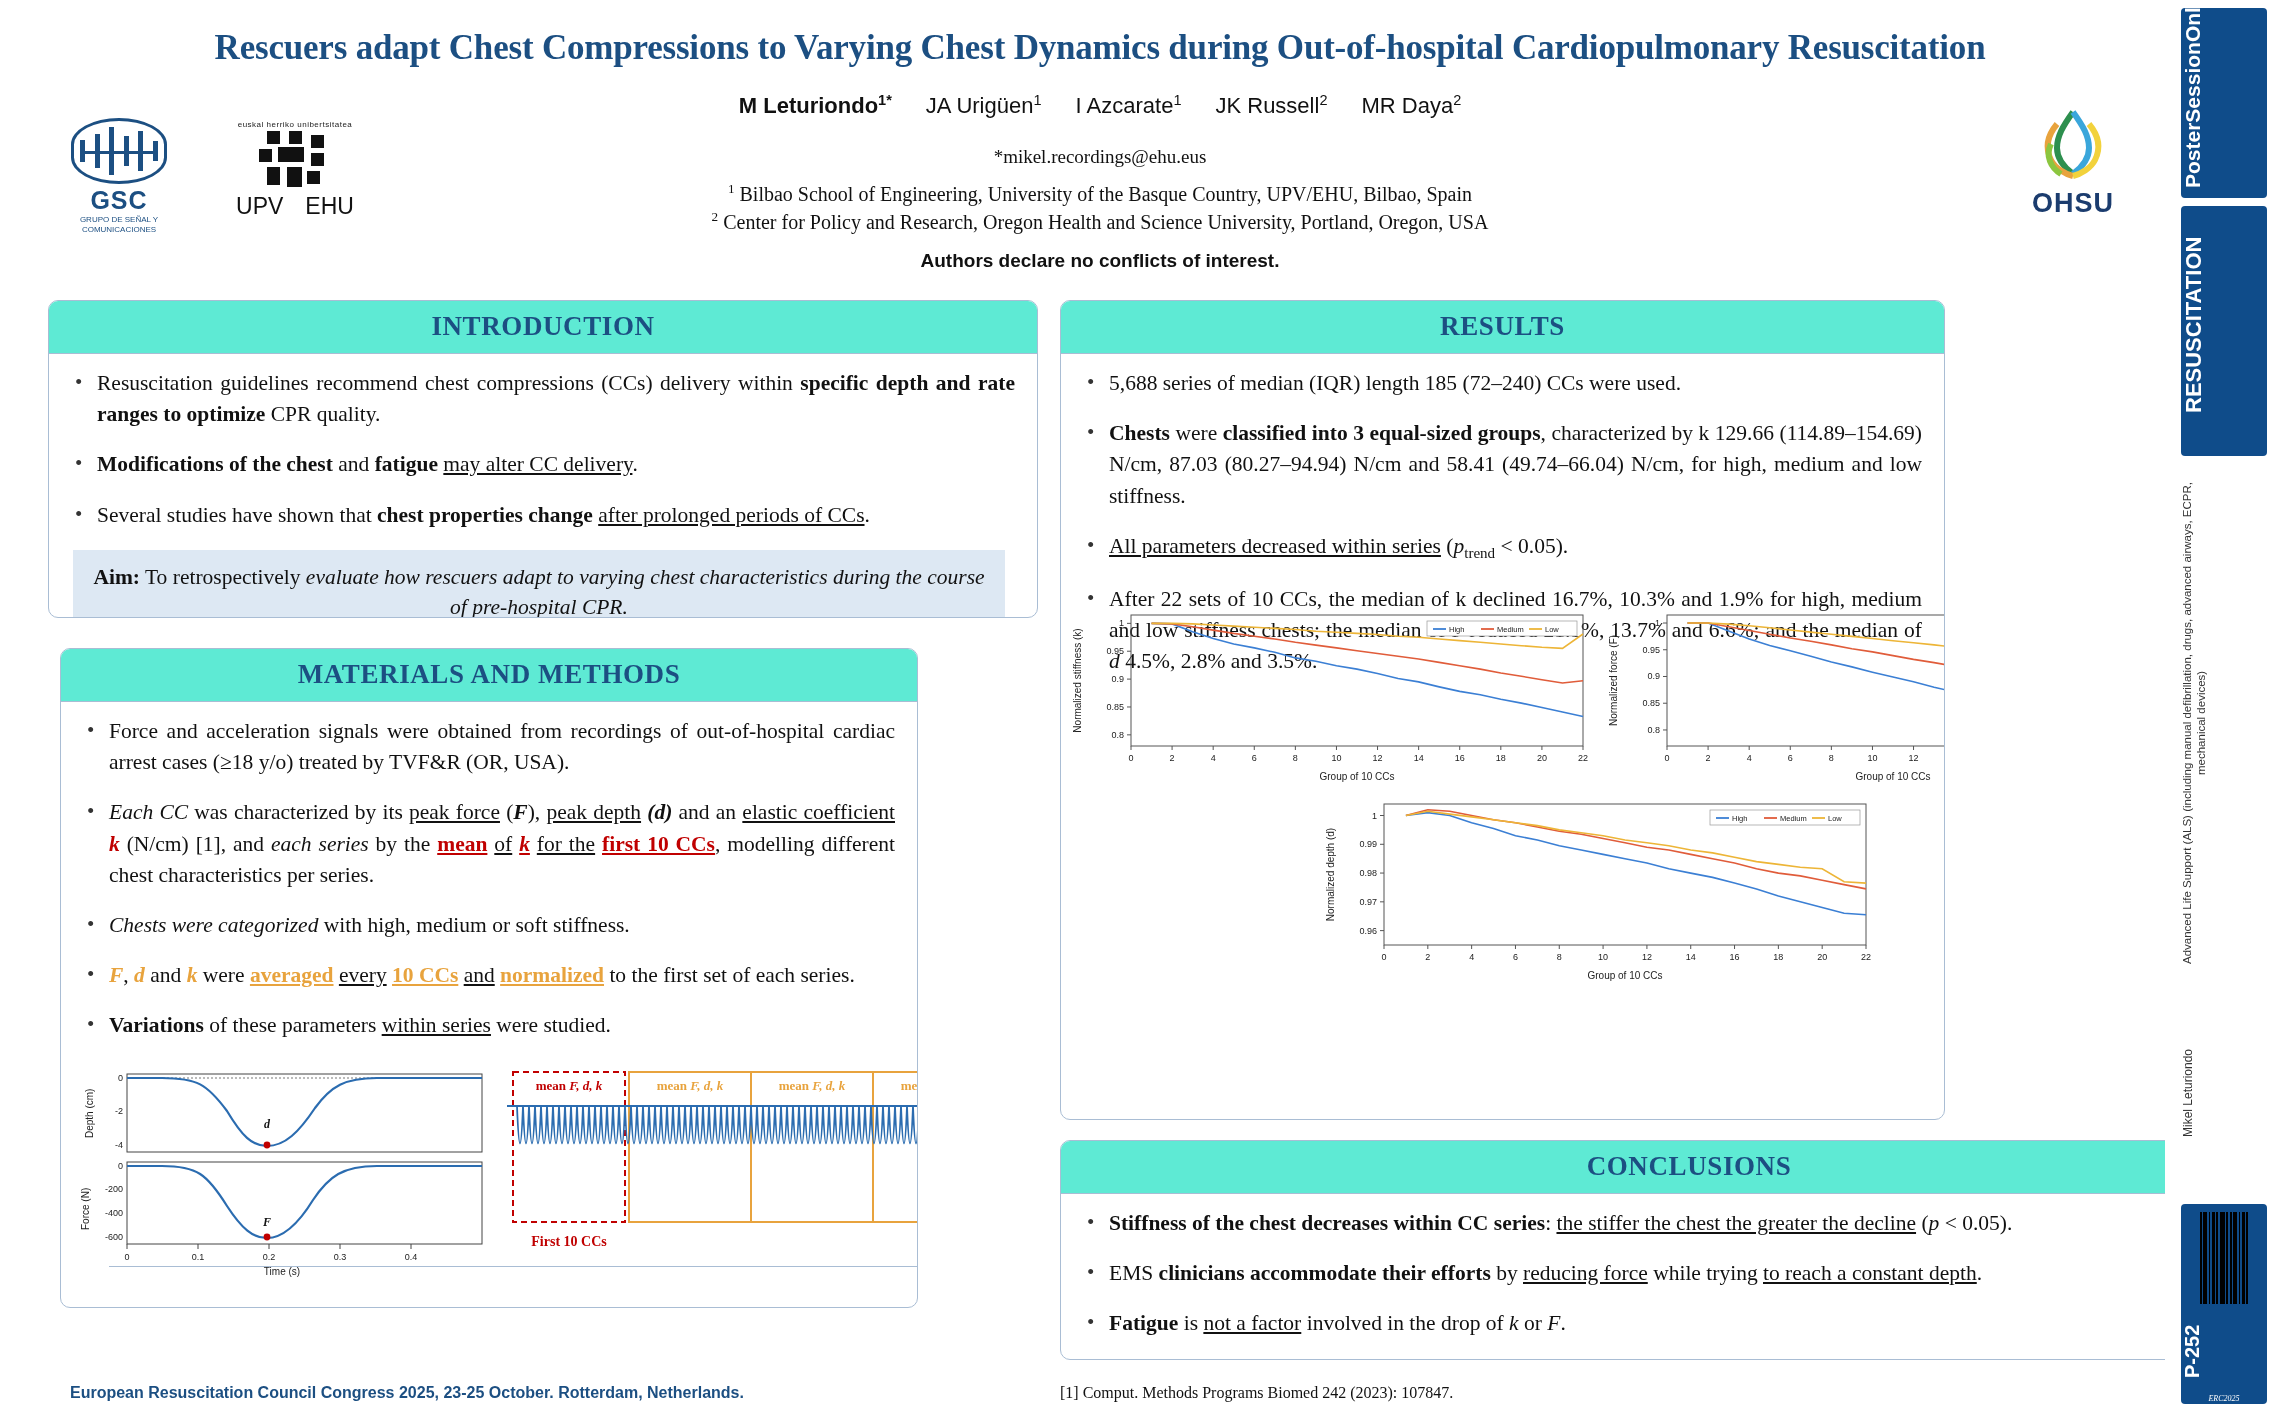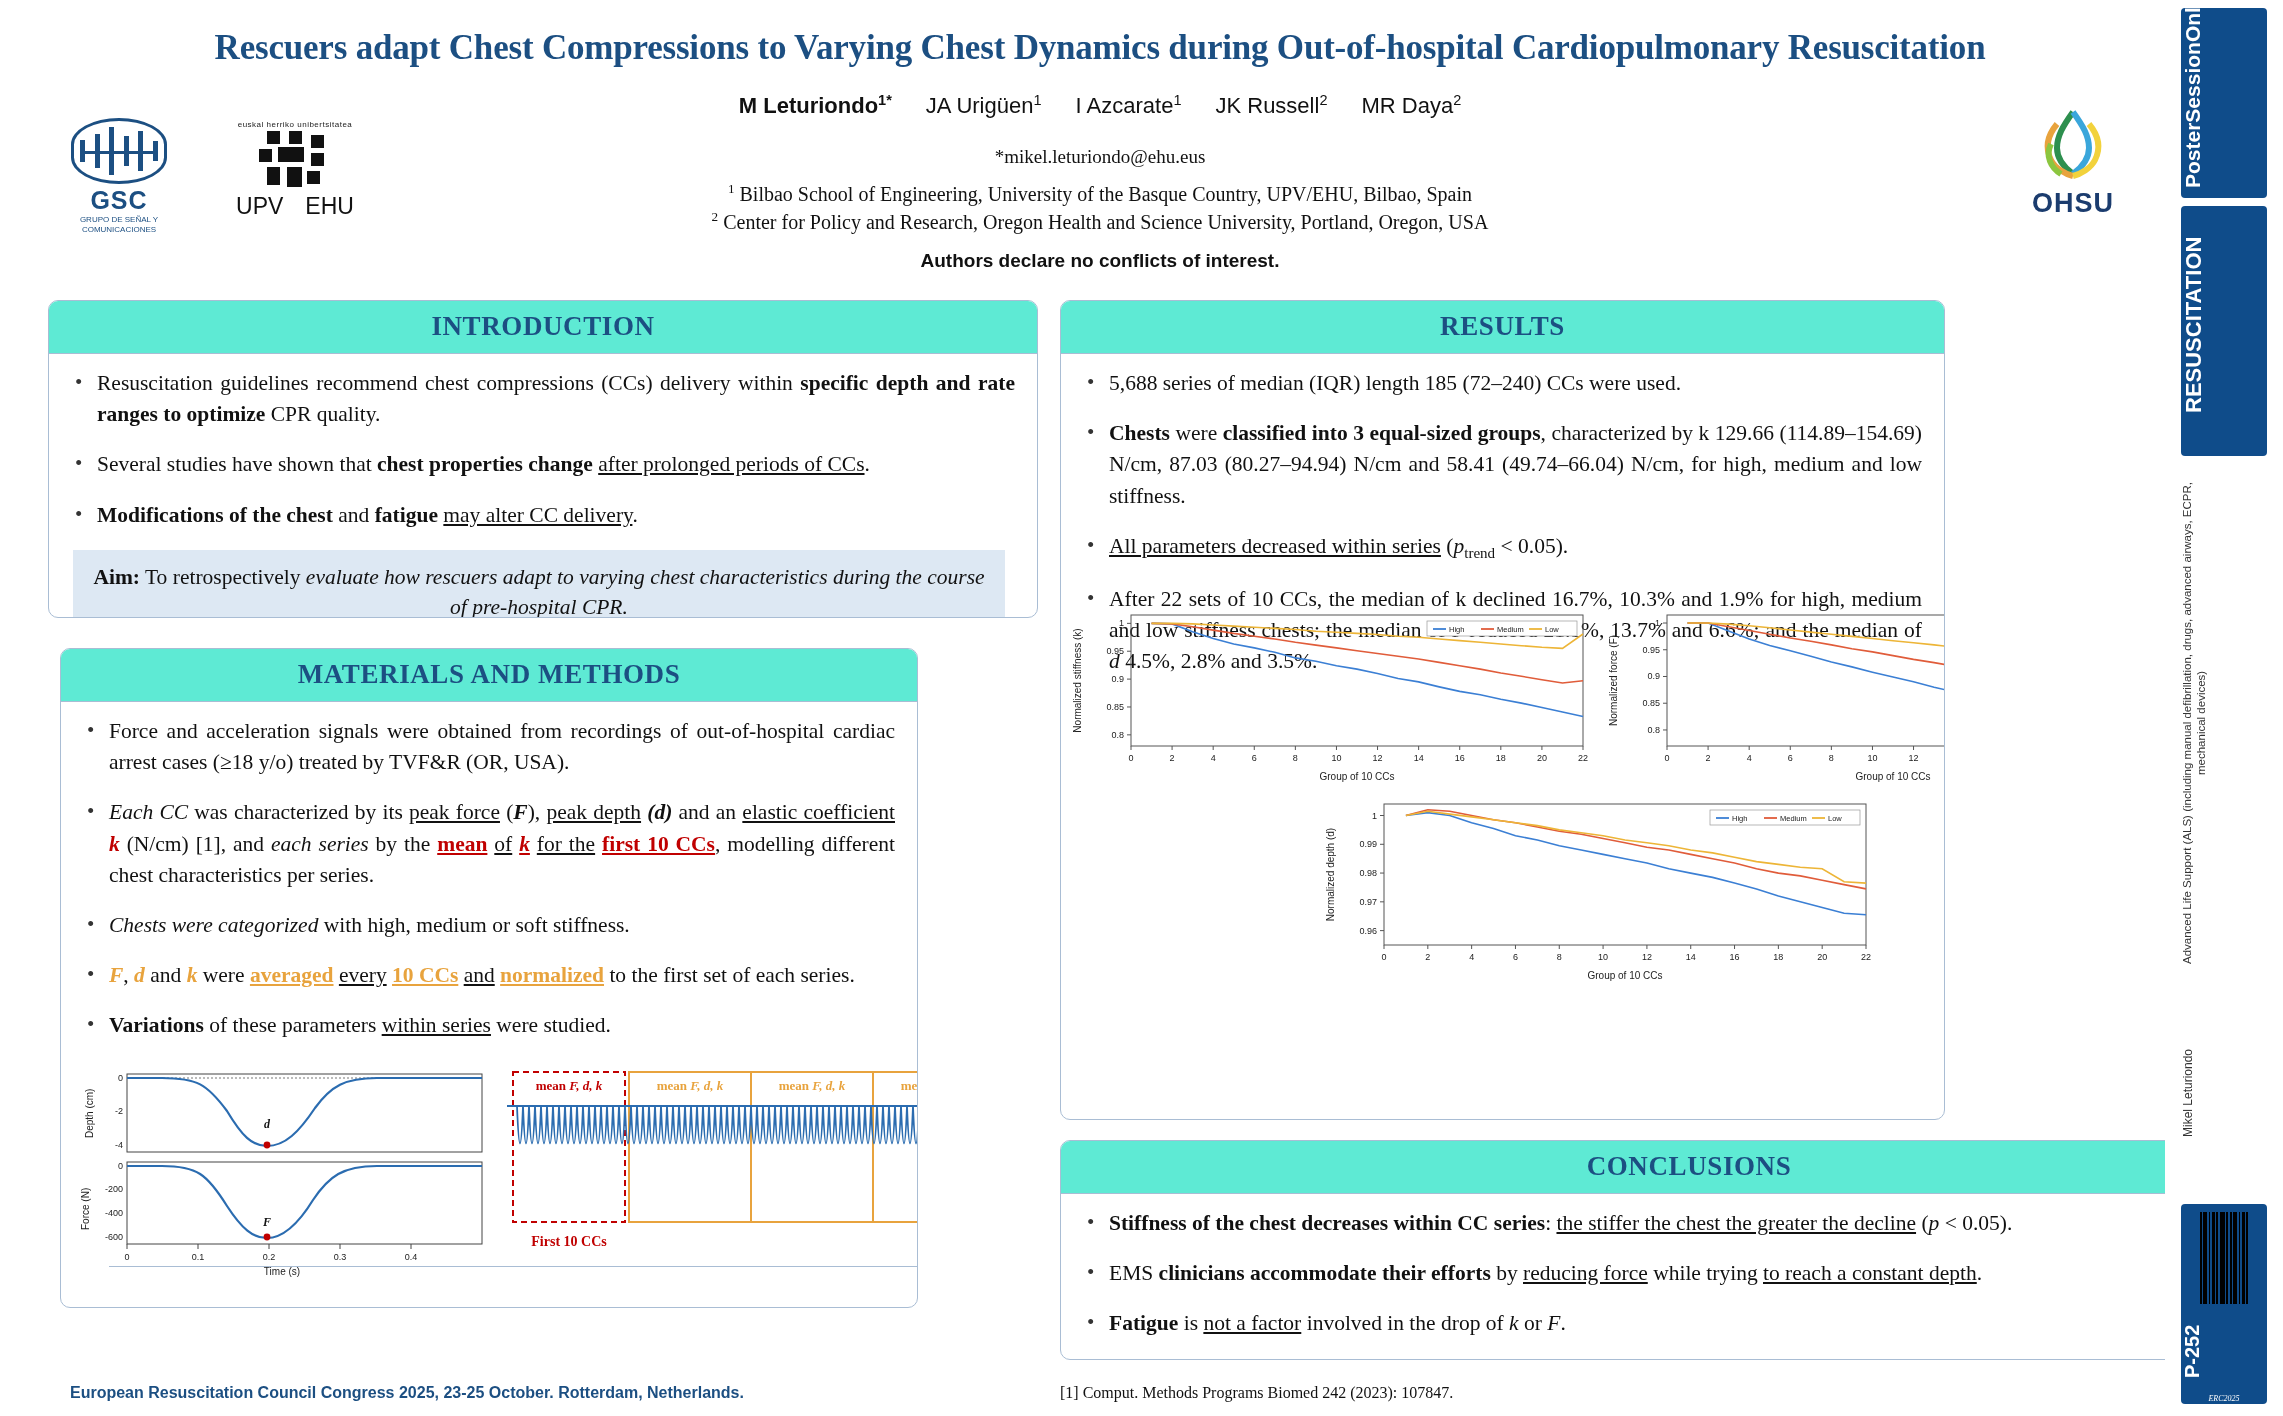--- a/index.html
+++ b/index.html
@@ -192,21 +192,21 @@
 <body>
 
 <div class="poster">
 
   <div class="title">Rescuers adapt Chest Compressions to Varying Chest Dynamics during Out-of-hospital Cardiopulmonary Resuscitation</div>
 
   <div class="authors">
     <span class="lead">M Leturiondo<sup>1*</sup></span><span class="sp"></span><span>JA Urigüen<sup>1</sup></span><span class="sp"></span><span>I Azcarate<sup>1</sup></span><span class="sp"></span><span>JK Russell<sup>2</sup></span><span class="sp"></span><span>MR Daya<sup>2</sup></span>
   </div>
 
-  <div class="email">*mikel.leturiondo@ehu.eus</div>
+  <div class="email">*mikel.recordings@ehu.eus</div>
 
   <div class="affil">
     <div><sup>1</sup> <span>Bilbao School of Engineering, University of the Basque Country, UPV/EHU, Bilbao, Spain</span></div>
     <div><sup>2</sup> <span>Center for Policy and Research, Oregon Health and Science University, Portland, Oregon, USA</span></div>
   </div>
 
   <div class="conflict">Authors declare no conflicts of interest.</div>
 
   <div class="gsc-logo">
     <div class="gsc-mark">
@@ -252,22 +252,22 @@
       </svg>
     </div>
     <div class="ohsu-text">OHSU</div>
   </div>
 
   <div class="panel" id="intro">
     <div class="panel-head">INTRODUCTION</div>
     <div class="panel-body">
       <ul class="bullets">
         <li>Resuscitation guidelines recommend chest compressions (CCs) delivery within <b>specific depth and rate ranges to optimize</b> CPR quality.</li>
+        <li><b>Modifications of the chest</b> and <b>fatigue</b> <span class="u">may alter CC delivery</span>.</li>
         <li>Several studies have shown that <b>chest properties change</b> <span class="u">after prolonged periods of CCs</span>.</li>
-        <li><b>Modifications of the chest</b> and <b>fatigue</b> <span class="u">may alter CC delivery</span>.</li>
       </ul>
       <div class="aim">
         <b>Aim:</b>
         To retrospectively <span class="it">evaluate how rescuers adapt to varying chest characteristics during the course of pre-hospital CPR.</span>
       </div>
     </div>
   </div>
 
   <div class="panel" id="matmet">
     <div class="panel-head">MATERIALS AND METHODS</div>

